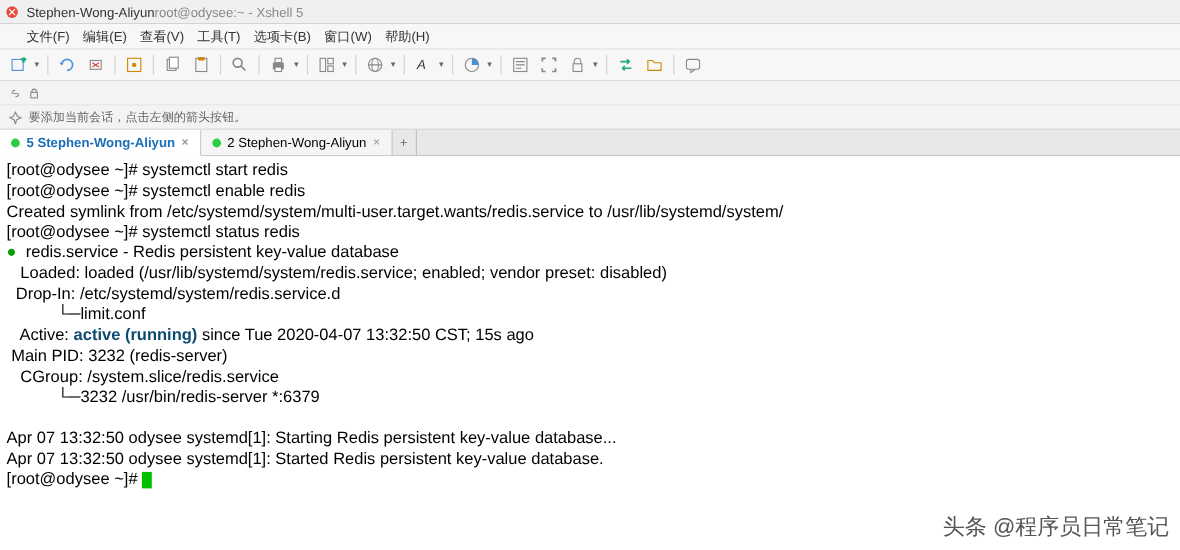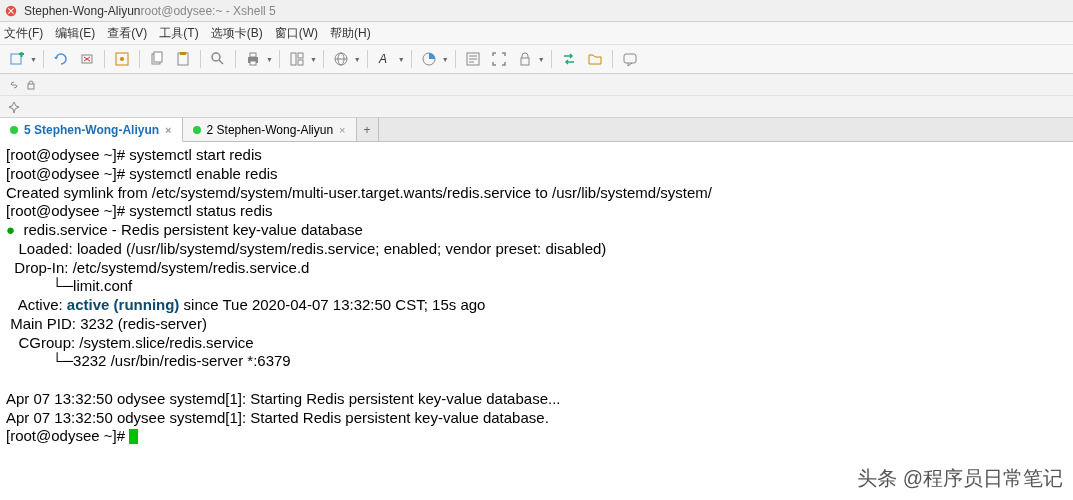--- a/index.html
+++ b/index.html
@@ -1,21 +1,21 @@
 <!DOCTYPE html>
 <html><head>
 <meta charset="utf-8">
 <style>
 * { margin: 0; padding: 0; box-sizing: border-box; }
 body { font-family: "Microsoft YaHei", Tahoma, sans-serif; font-size: 12px; background: #fff; width: 1073px; }
 .titlebar { display: flex; align-items: center; height: 22px; background: #f0f0f0; border-bottom: 1px solid #d0d0d0; padding: 0 4px; }
 .titlebar .app-icon { width: 14px; height: 14px; margin-right: 6px; }
 .titlebar .title-main { font-weight: normal; color: #333; }
 .titlebar .title-sub { color: #888; margin-left: 0; }
-.menubar { display: flex; align-items: center; height: 22px; background: #f7f7f7; padding: 0 0; gap: 4px; color: #333; }
+.menubar { display: flex; align-items: center; height: 22px; background: #f7f7f7; padding: 0 20px; gap: 4px; color: #333; }
 .menubar span { padding: 0 4px; cursor: default; }
 .toolbar { display: flex; align-items: center; height: 30px; background: #f7f7f7; border-top: 1px solid #e0e0e0; border-bottom: 1px solid #d0d0d0; padding: 0 6px; gap: 4px; }
 .tb-btn { display: inline-flex; align-items: center; justify-content: center; width: 22px; height: 22px; cursor: pointer; }
 .tb-sep { width: 1px; height: 18px; background: #d0d0d0; margin: 0 2px; }
 .dropdown-arrow { font-size: 7px; color: #666; margin-left: -2px; }
 .addressbar { display: flex; align-items: center; height: 22px; background: #f3f3f3; border-bottom: 1px solid #e0e0e0; padding: 0 8px; gap: 6px; color: #666; font-size: 11px; }
 .hintbar { display: flex; align-items: center; height: 22px; background: #f3f3f3; border-bottom: 1px solid #d0d0d0; padding: 0 8px; gap: 6px; color: #666; font-size: 11px; }
 .tabbar { display: flex; align-items: stretch; height: 24px; background: #e8e8e8; border-bottom: 1px solid #c0c0c0; }
 .tab { display: flex; align-items: center; padding: 0 10px; border-right: 1px solid #c0c0c0; background: #f5f5f5; cursor: pointer; gap: 6px; font-size: 12px; }
 .tab.active { background: #fff; color: #1a6fb8; font-weight: bold; border-bottom: 1px solid #fff; margin-bottom: -1px; }
@@ -198,20 +198,21 @@
       </svg>
     </span>
 </div>
 
 <div class="hintbar">
   <span>
       <svg width="12" height="12">
         <path d="M6 1 L8 5 L11 6 L7 8 L6 12 L5 8 L1 6 L4 5 Z" fill="none" stroke="#888"></path>
       </svg>
     </span>
+  <span>要添加当前会话，点击左侧的箭头按钮。</span>
 </div>
 
 <div class="tabbar">
   <div class="tab active">
     <span class="bullet"></span>
     <span>5 Stephen-Wong-Aliyun</span>
     <span class="close">×</span>
   </div>
   <div class="tab">
     <span class="bullet inactive"></span>

